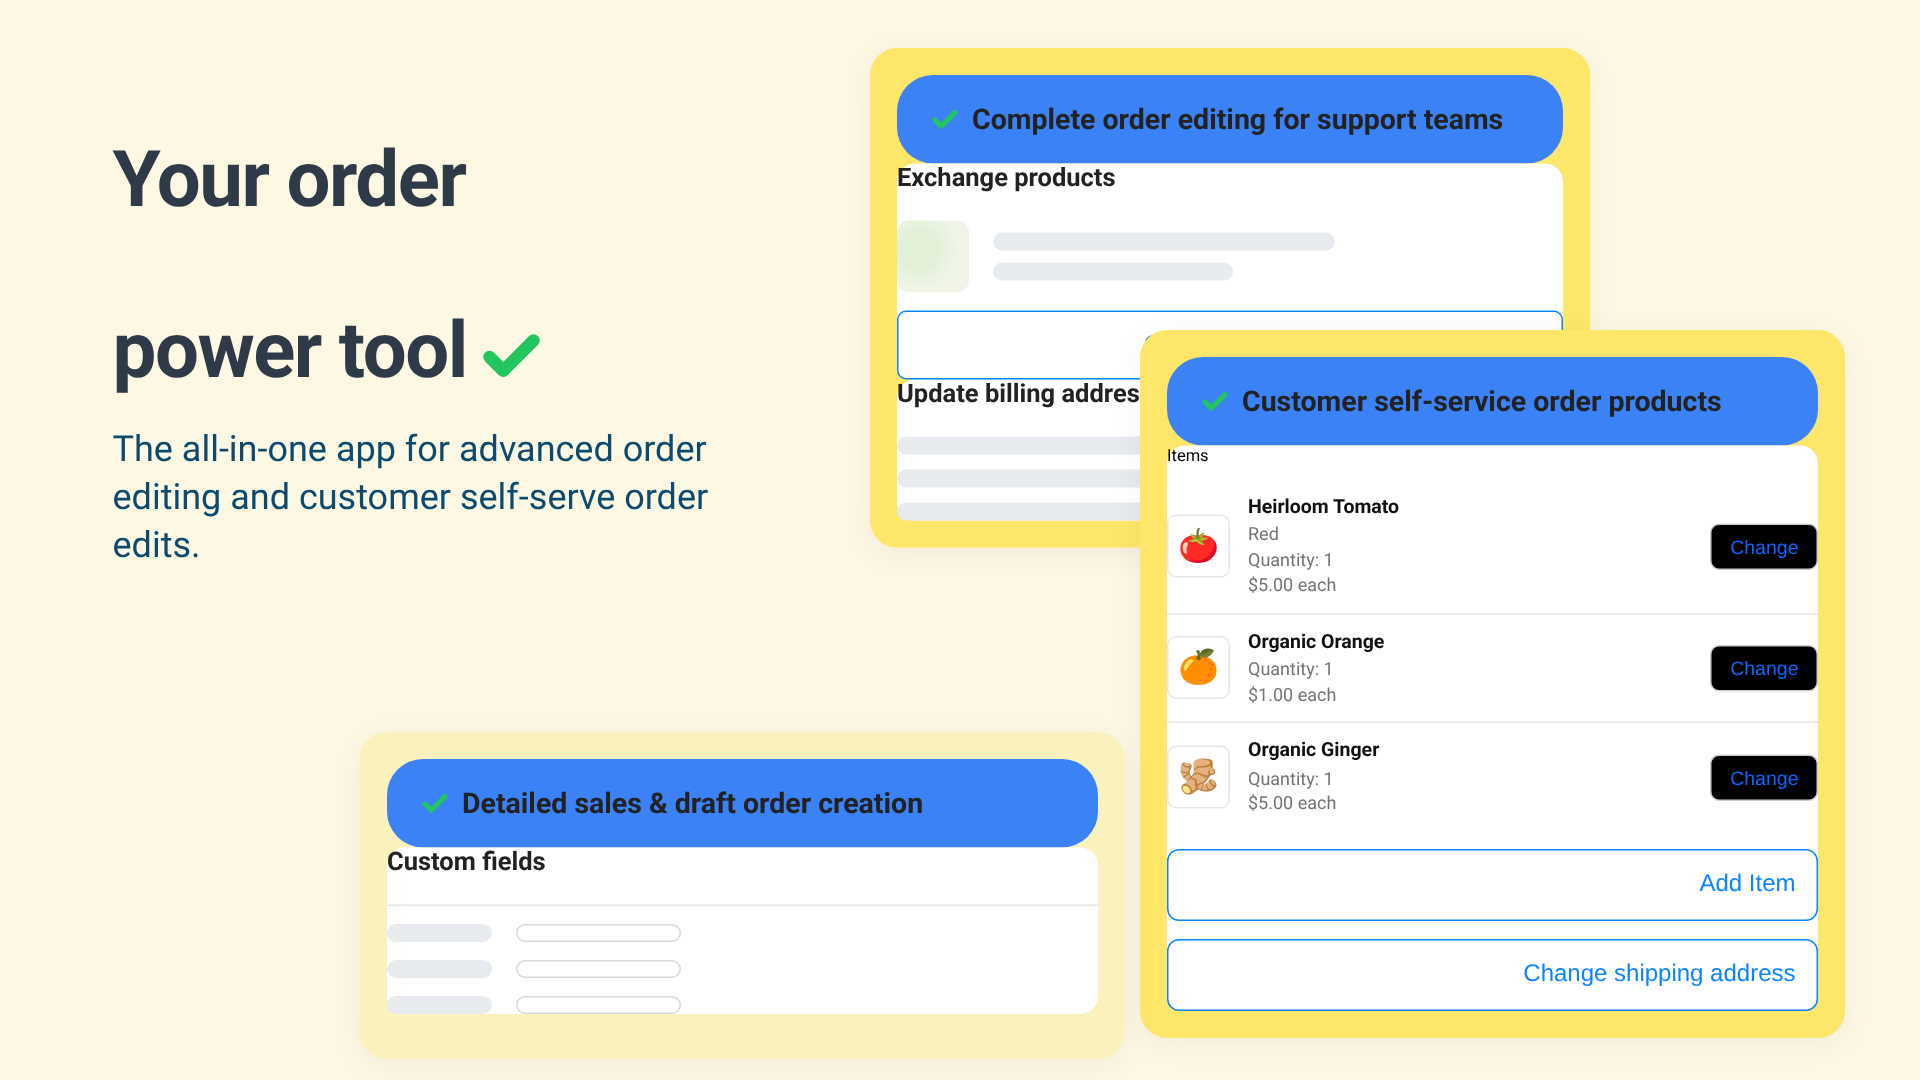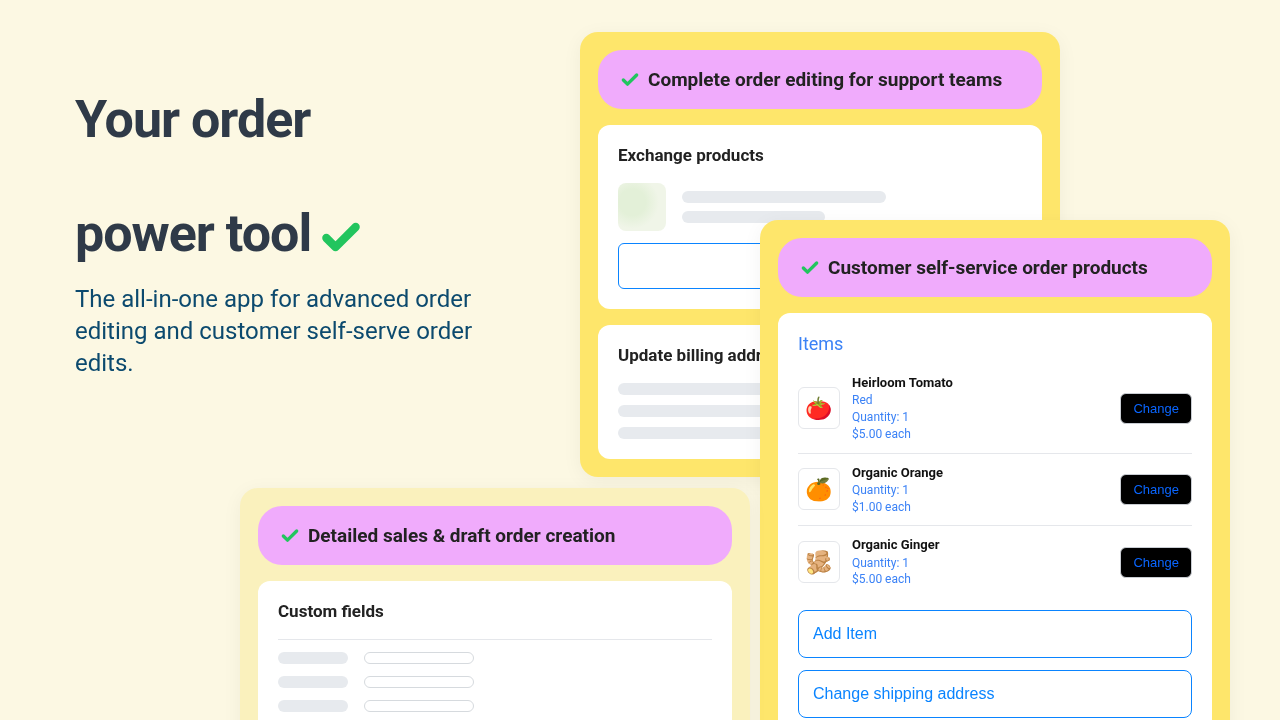--- a/index.html
+++ b/index.html
@@ -5,36 +5,36 @@
 *{box-sizing:border-box;margin:0;padding:0}
 body{font-family:-apple-system,BlinkMacSystemFont,'Segoe UI',Roboto,sans-serif;background:#fcf8e3;width:1280px;height:720px;overflow:hidden;position:relative}
 .hero{position:absolute;left:75px;top:91px;width:450px}
 .hero h1{font-size:52px;font-weight:700;color:#2f3a48;line-height:1.1;letter-spacing:-1px}
 .hero-check{display:inline-block;vertical-align:middle;margin-left:8px}
 .hero p{font-size:24px;color:#0c4a6e;margin-top:20px;line-height:1.35}
 .check-icon{display:inline-block}
 .check-icon svg{display:block}
 .card{background:#fee66b;border-radius:18px;padding:18px;position:absolute;box-shadow:0 4px 20px rgba(0,0,0,.05)}
 .card-light{background:#faf1bd}
-.card-title{background:#f0abfc;border-radius:24px;padding:18px 22px;font-weight:700;font-size:19px;color:#222;display:flex;align-items:center;gap:8px}
-.card-body{background:#fff;border-radius:12px;padding:20px;margin-top:16px}
+.card-title{background:#3b82f6;border-radius:24px;padding:18px 22px;font-weight:700;font-size:19px;color:#222;display:flex;align-items:center;gap:8px}
+.card-body{background:#fff;border-radius:12px;}
 .section-label{font-weight:700;font-size:17px;color:#222;margin-bottom:18px}
 .skeleton-row{display:flex;gap:16px;align-items:center;margin-bottom:12px}
 .sk-img{width:48px;height:48px;border-radius:8px;background:radial-gradient(circle at 30% 40%,#e3f0d8 30%,#f0f5e8 60%)}
 .sk-bar{height:12px;background:#e7eaee;border-radius:6px}
 .btn-outline{border:1.5px solid #0a84ff;color:#0a84ff;background:#fff;border-radius:6px;padding:12px 16px;font-size:17px;font-weight:500;text-align:center;cursor:pointer;width:100%}
-.items-label{font-size:18px;color:#3b82f6;margin-bottom:10px}
+.items-label{font-size:11px;color:#000000;margin-bottom:10px}
 .item-row{display:flex;align-items:center;gap:12px;padding:10px 0;border-bottom:1px solid #e5e7eb}
 .item-row:last-of-type{border-bottom:none}
 .item-thumb{width:42px;height:42px;border:1px solid #e5e7eb;border-radius:6px;display:flex;align-items:center;justify-content:center;font-size:22px;background:#fff}
 .item-info{flex:1;font-size:12px;color:#333;line-height:1.4}
 .item-name{font-weight:700;font-size:13px;color:#111}
-.item-sub{color:#3b82f6}
+.item-sub{color:#737373}
 .btn-small{border:1px solid #c9cdd3;color:#0a66ff;background:#000000;border-radius:6px;padding:7px 12px;font-size:13px;cursor:pointer}
-.btn-ss{border:1.5px solid #0a84ff;color:#0a84ff;background:#fff;border-radius:8px;padding:14px;font-size:16px;font-weight:500;text-align:left;cursor:pointer;width:100%;margin-top:12px}
+.btn-ss{border:1.5px solid #0a84ff;color:#0a84ff;background:#fff;border-radius:8px;padding:14px;font-size:16px;font-weight:500;text-align:right;cursor:pointer;width:100%;margin-top:12px}
 .pill{height:12px;border:1.5px solid #d6dade;border-radius:6px;background:#fff}
 .divider{height:1px;background:#e5e7eb;margin:12px 0}
 #card-support{left:580px;top:32px;width:480px}
 #card-selfserve{left:760px;top:220px;width:470px}
 #card-sales{left:240px;top:488px;width:510px}
 </style>
 </head>
 <body>
 
 <div class="hero">

